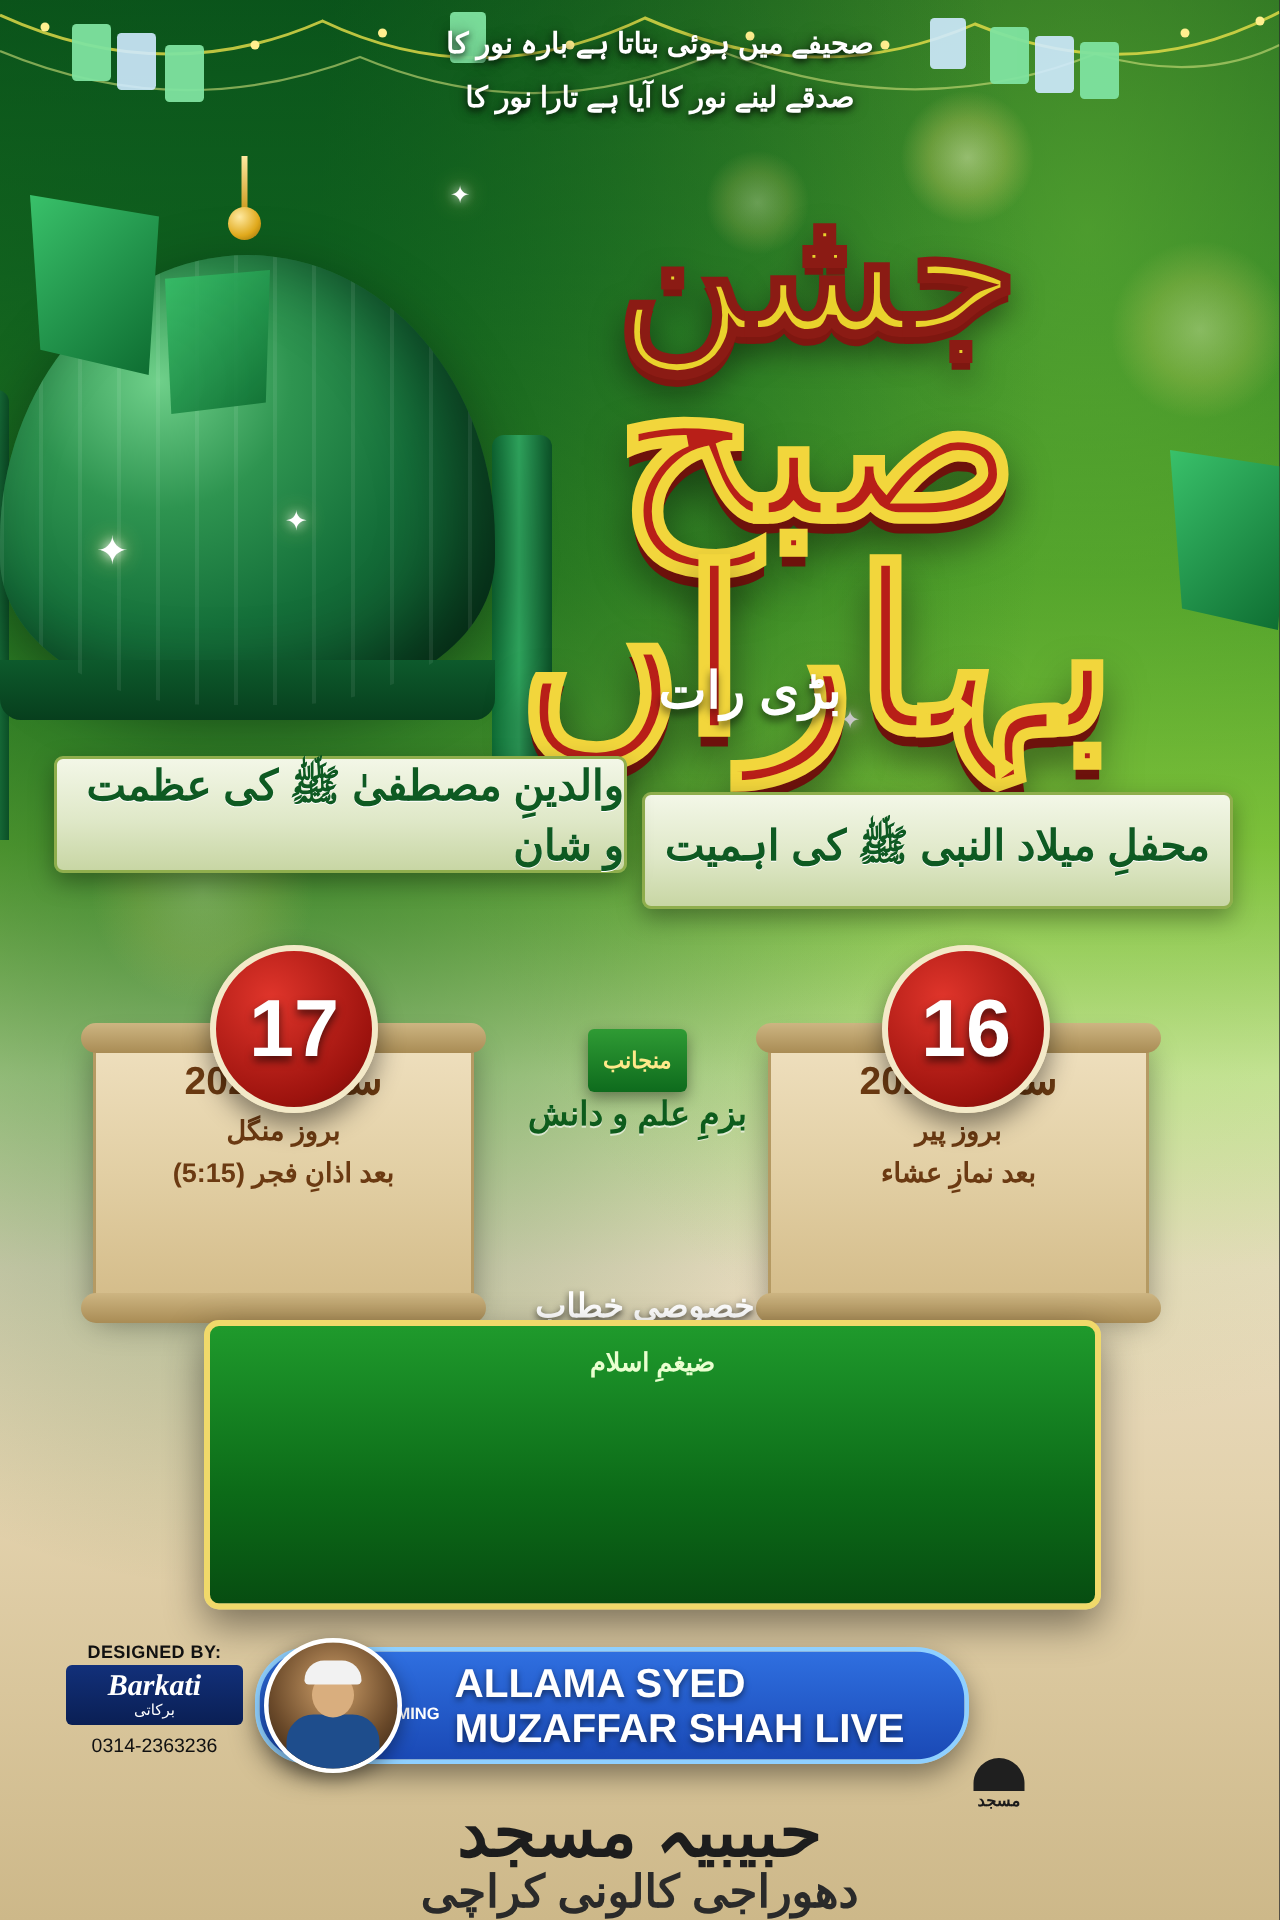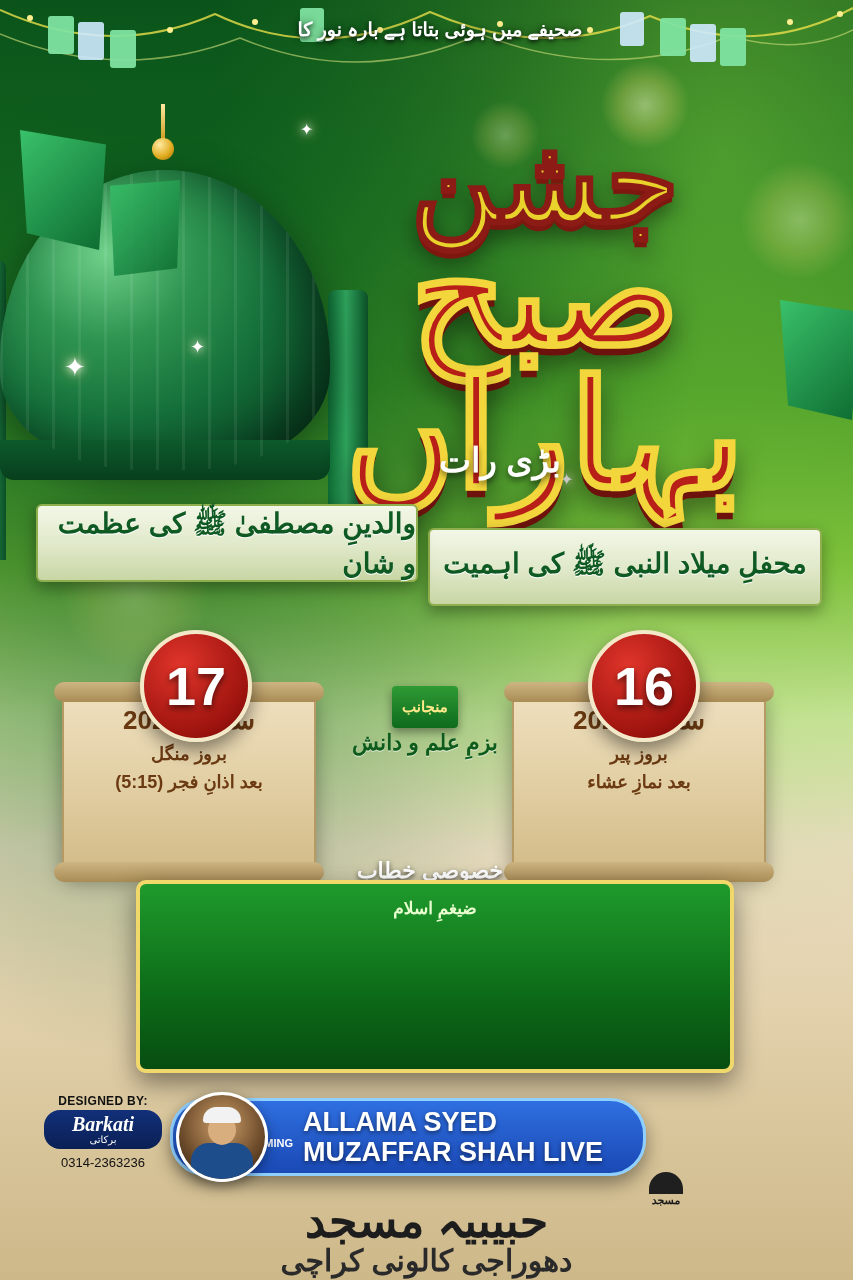--- a/index.html
+++ b/index.html
@@ -171,21 +171,21 @@
   .speaker-photo .head{position:absolute;left:29px;top:20px;width:28px;height:30px;border-radius:50%;background:#d9ae7e;}
   .speaker-photo .cap{position:absolute;left:24px;top:12px;width:38px;height:16px;border-radius:18px 18px 4px 4px;background:#f2f2f2;}
   .speaker-photo .body{position:absolute;left:12px;top:48px;width:62px;height:40px;border-radius:18px 18px 0 0;background:#1e4d8c;}
   
   .designer{
     position:absolute;left:44px;top:1094px;width:118px;height:76px;text-align:center;
   }
   .designer .dtitle{font-size:12px;font-weight:bold;color:#111;letter-spacing:.3px;}
   .designer .dbox{
     margin-top:2px;background:linear-gradient(180deg,#12307a,#0a1f54);
-    border-radius:16px;padding:4px 2px;color:#fff;
+    border-radius:4px;padding:4px 2px;color:#fff;
   }
   .designer .brand{font-family:"Liberation Serif",serif;font-size:20px;font-style:italic;font-weight:bold;line-height:1;}
   .designer .brand2{font-size:10px;}
   .designer .phone{font-size:13px;font-weight:normal;color:#111;margin-top:6px;}
   
   .masjid{
     position:absolute;left:0;top:1196px;width:853px;text-align:center;direction:rtl;
   }
   .masjid .m1{font-size:46px;font-weight:bold;color:#1d1d1d;line-height:1.1;}
   .masjid .m2{font-size:30px;font-weight:bold;color:#2a2a2a;margin-top:-4px;}
@@ -247,20 +247,21 @@
   </div>
   <div class="flag" style="left:780px;top:300px;width:80px;height:120px;clip-path:polygon(0 0,100% 10%,90% 100%,10% 88%);"></div>
 
   <div class="spark" style="left:64px;top:352px;font-size:26px;">✦</div>
   <div class="spark" style="left:190px;top:336px;font-size:18px;">✦</div>
   <div class="spark" style="left:300px;top:120px;font-size:16px;">✦</div>
   <div class="spark" style="left:560px;top:470px;font-size:16px;">✦</div>
 
   <div class="couplet">
     <div>صحیفے میں ہوئی بتاتا ہے بارہ نور کا</div>
+    <div>صدقے لینے نور کا آیا ہے تارا نور کا</div>
   </div>
 
   <div class="title-main">
     <div class="t1">جشن</div>
     <div class="t2">صبح بہاراں</div>
   </div>
   <div class="subtitle-rat">بڑی رات</div>
 
   <div class="session-label" style="left:620px;top:527px;margin-left:19px;">پہلی نشست</div>
   <div class="session" style="left:428px;top:528px;width:390px;justify-content:center;">

